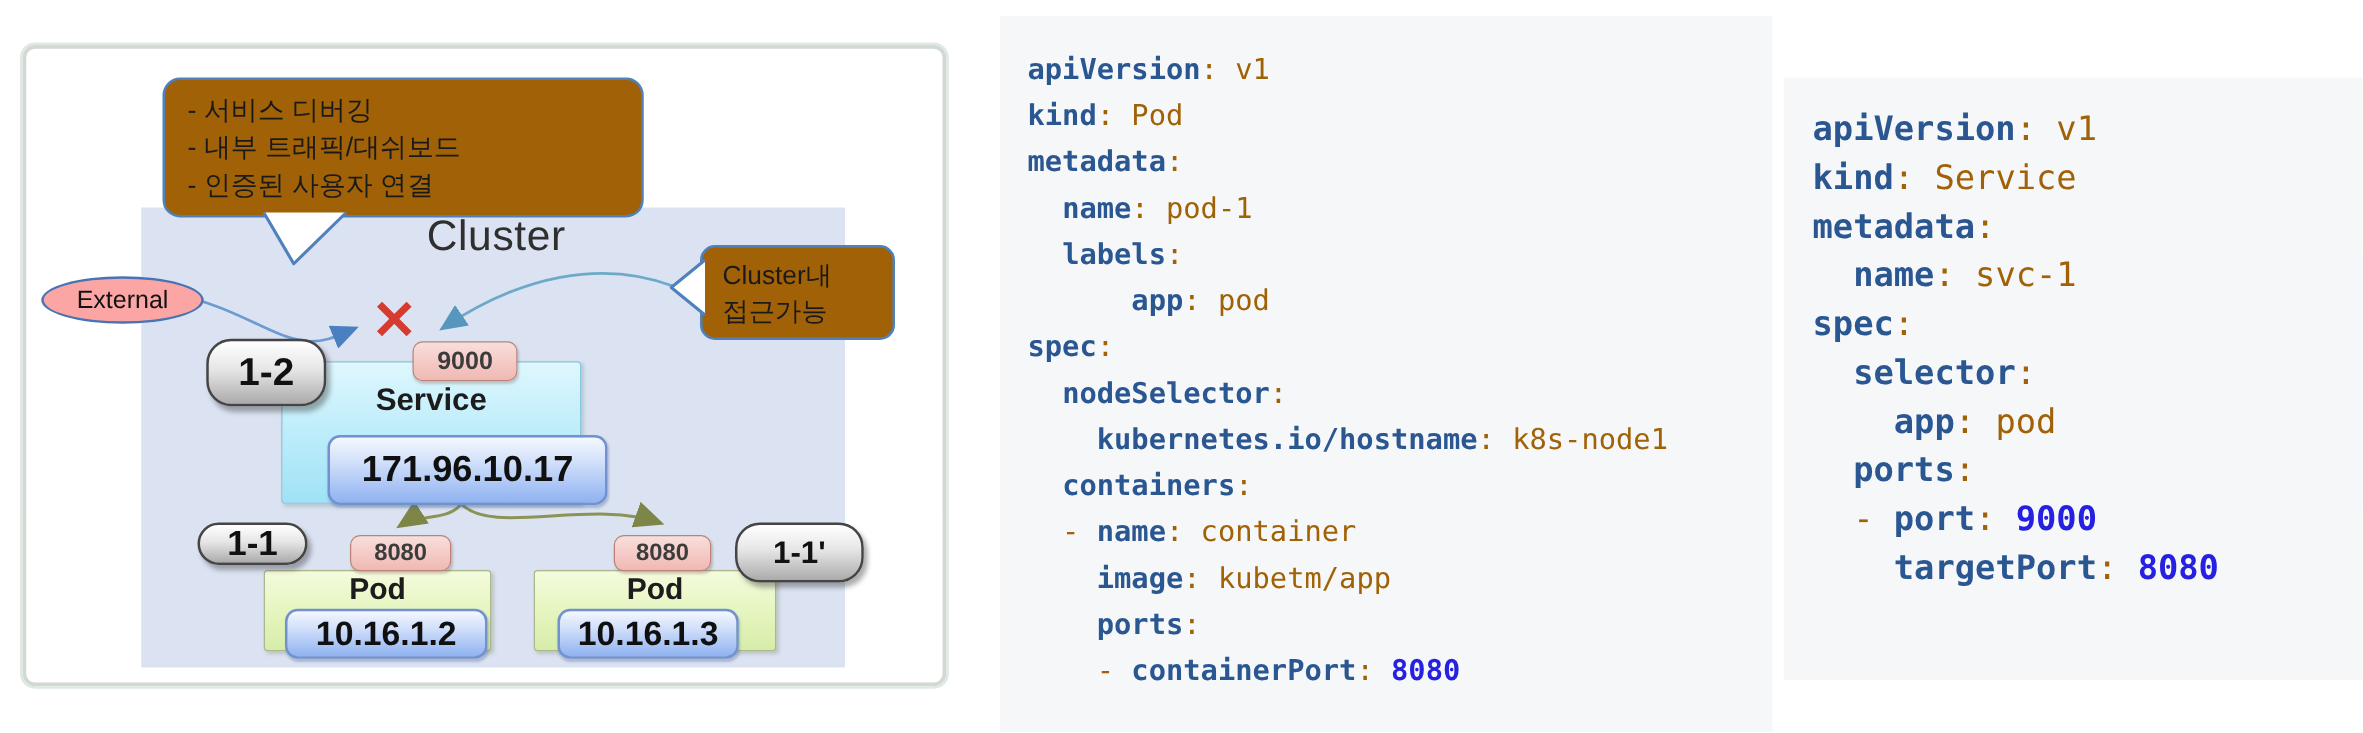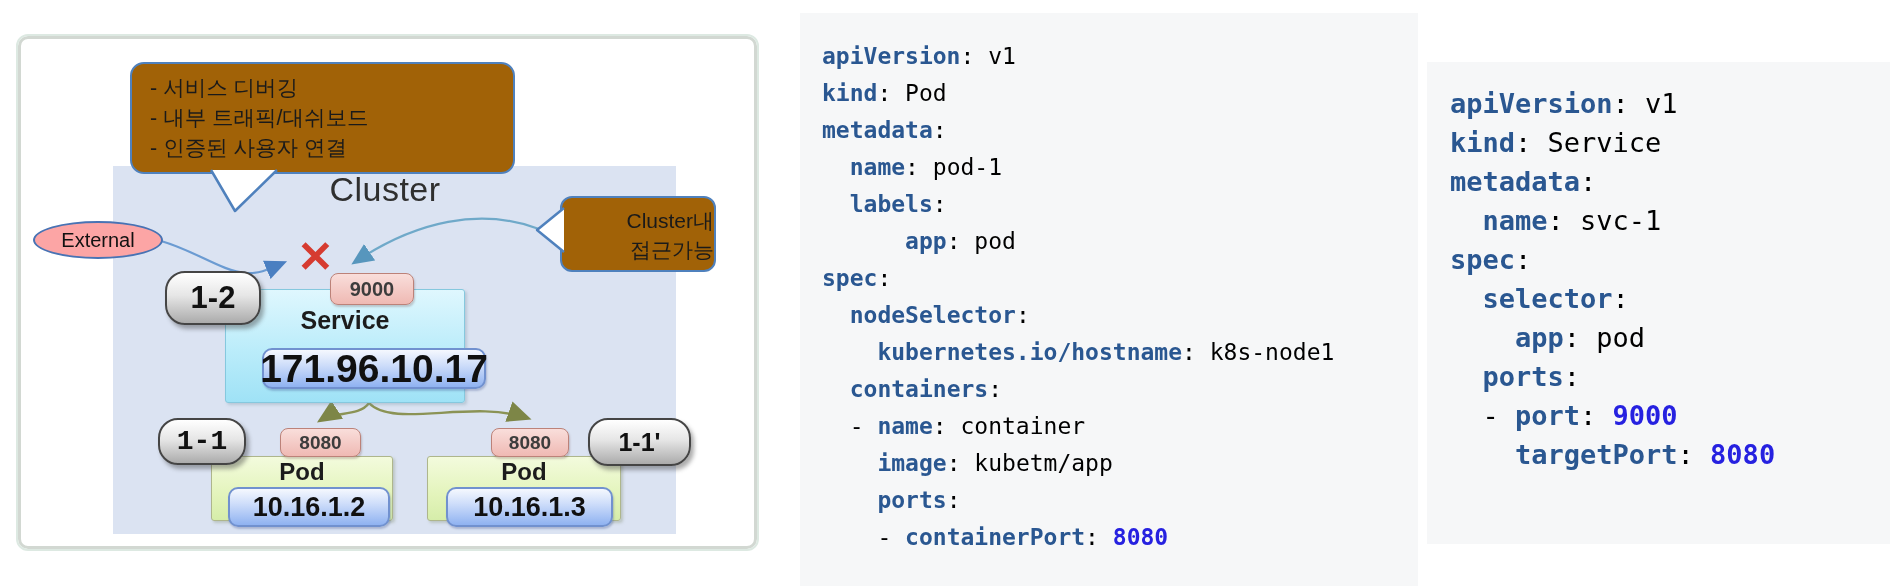--- a/index.html
+++ b/index.html
@@ -6,63 +6,63 @@
   .stage{position:relative;width:1890px;height:586px;background:#ffffff;overflow:hidden;
          font-family:"Liberation Sans",sans-serif;}
 
   
   .diagram-panel{position:absolute;left:18px;top:36px;width:739px;height:513px;
     background:#ffffff;border:3px solid #d2d8d2;outline:2px solid #dde9e2;border-radius:10px;box-sizing:border-box;}
   .abs{position:absolute;box-sizing:border-box;}
   .cluster-bg{left:92px;top:127px;width:563px;height:368px;background:#dbe3f2;z-index:0;}
   .wires,.tails{left:0;top:0;width:739px;height:513px;pointer-events:none;}
   .wires{z-index:1;} .tails{z-index:5;}
-  .cluster-title{left:264px;top:131px;width:200px;text-align:center;font-size:34px;color:#2f2f2f;z-index:2;letter-spacing:.5px;}
+  .cluster-title{left:276px;top:131px;width:200px;text-align:center;font-size:34px;color:#2f2f2f;z-index:2;letter-spacing:.5px;}
   .bubble{background:#a16207;border:2.5px solid #4f81bd;border-radius:14px;color:#1a1a1a;z-index:4;}
   .notes-bubble{left:109px;top:23px;width:385px;height:112px;padding:9px 6px 0 18px;font-size:21.5px;line-height:30px;font-weight:500;}
-  .access-bubble{left:539px;top:157px;width:156px;height:76px;padding:8px 0 0 16px;font-size:21px;line-height:29px;border-radius:12px;font-weight:500;text-align:right;}
+  .access-bubble{left:539px;top:157px;width:156px;height:76px;padding:8px 0 0 16px;font-size:21px;line-height:29px;border-radius:12px;font-weight:500;}
   .external-oval{left:12px;top:182px;width:130px;height:38px;background:#fca5a5;border:2.5px solid #4873b4;
     border-radius:50%;display:flex;align-items:center;justify-content:center;font-size:20px;color:#111;z-index:3;}
   .red-x{left:276px;top:196px;font-size:44px;font-weight:700;color:#d63b30;z-index:3;line-height:44px;}
   .step-badge{background:linear-gradient(180deg,#ffffff 0%,#e6e6e6 45%,#ababab 100%);
     border:2.5px solid #454545;border-radius:20px;box-shadow:3px 4px 4px rgba(50,50,50,.4);
     display:flex;align-items:center;justify-content:center;font-weight:700;color:#111;z-index:4;}
   .badge-12{left:144px;top:232px;width:96px;height:54px;font-size:31px;}
-  .badge-11{left:137px;top:379px;width:88px;height:47px;font-size:28px;font-family:Liberation Mono, monospace;}
+  .badge-11{left:137px;top:379px;width:88px;height:34px;font-size:28px;}
   .badge-11p{left:567px;top:379px;width:103px;height:48px;font-size:25px;}
   .service-box{left:204px;top:250px;width:240px;height:114px;
     background:linear-gradient(180deg,#dff7fe 0%,#baecfa 55%,#9fe2f6 100%);
     border:1.5px solid #85c8de;border-radius:3px;box-shadow:2px 2px 3px rgba(120,150,160,.35);z-index:2;}
   .pod-box{background:linear-gradient(180deg,#f3fbdd 0%,#e3f4bb 60%,#d6edaa 100%);
     border:1.5px solid #aeb68c;border-radius:3px;box-shadow:2px 2px 3px rgba(130,140,110,.35);z-index:2;}
   .pod-box-1{left:190px;top:417px;width:182px;height:65px;}
   .pod-box-2{left:406px;top:417px;width:194px;height:65px;}
   .box-label{position:absolute;left:0;right:0;text-align:center;font-weight:700;color:#1c1c1c;}
   .service-label{top:16px;font-size:25px;}
   .pod-label{top:1px;font-size:24px;}
   .port-chip{background:linear-gradient(180deg,#f9dedb 0%,#efb9b3 100%);border:1.5px solid #bc8279;border-radius:8px;
     display:flex;align-items:center;justify-content:center;color:#3c3c3c;font-weight:700;
     box-shadow:1px 2px 2px rgba(100,60,60,.25);z-index:3;}
   .chip-9000{left:309px;top:234px;width:84px;height:32px;font-size:20px;}
   .chip-8080a{left:259px;top:389px;width:81px;height:29px;font-size:19px;}
   .chip-8080b{left:470px;top:389px;width:78px;height:29px;font-size:19px;}
   .ip-pill{background:linear-gradient(180deg,#f5f8fe 0%,#cfdefa 40%,#8fb2f1 100%);
     border:2px solid #7191cf;border-radius:10px;display:flex;align-items:center;justify-content:center;
     font-weight:700;color:#101010;box-shadow:1px 2px 2px rgba(60,80,140,.3);z-index:3;}
-  .pill-svc{left:241px;top:309px;width:224px;height:41px;font-size:39px;}
+  .pill-svc{left:241px;top:309px;width:224px;height:56px;font-size:29px;}
   .pill-pod1{left:207px;top:448px;width:162px;height:40px;font-size:27px;}
-  .pill-pod2{left:425px;top:448px;width:167px;height:40px;font-size:27px;}
+  .pill-pod2{left:425px;top:448px;width:145px;height:40px;font-size:27px;}
 
   
   .code-panel{position:absolute;background:#f6f7f8;font-family:"DejaVu Sans Mono",monospace;
     white-space:pre;color:#20242a;}
   .pod-code{left:800px;top:13px;width:596px;height:554px;padding:25px 0 0 22px;font-size:23px;line-height:37px;}
   .svc-code{left:1427px;top:62px;width:444px;height:460px;padding:22px 0 0 23px;font-size:27px;line-height:39px;}
   .c-k{color:#2a5791;font-weight:700;}
-  .c-p{color:#000000;}
+  .c-p{color:#a16207;}
   .c-n{color:#2621e0;font-weight:700;}
 </style>
 </head>
 <body>
 
 <div class="stage">
 
   <section class="diagram-panel">
 
     <div class="abs cluster-bg"></div>

